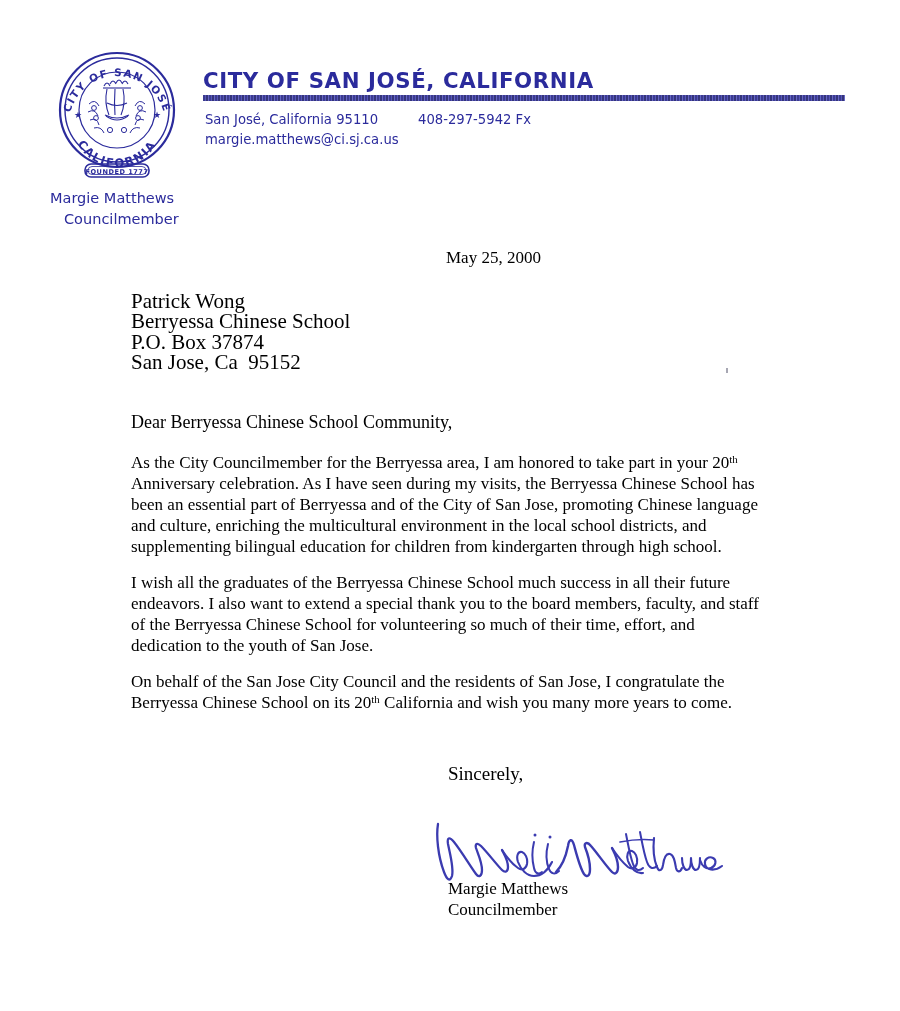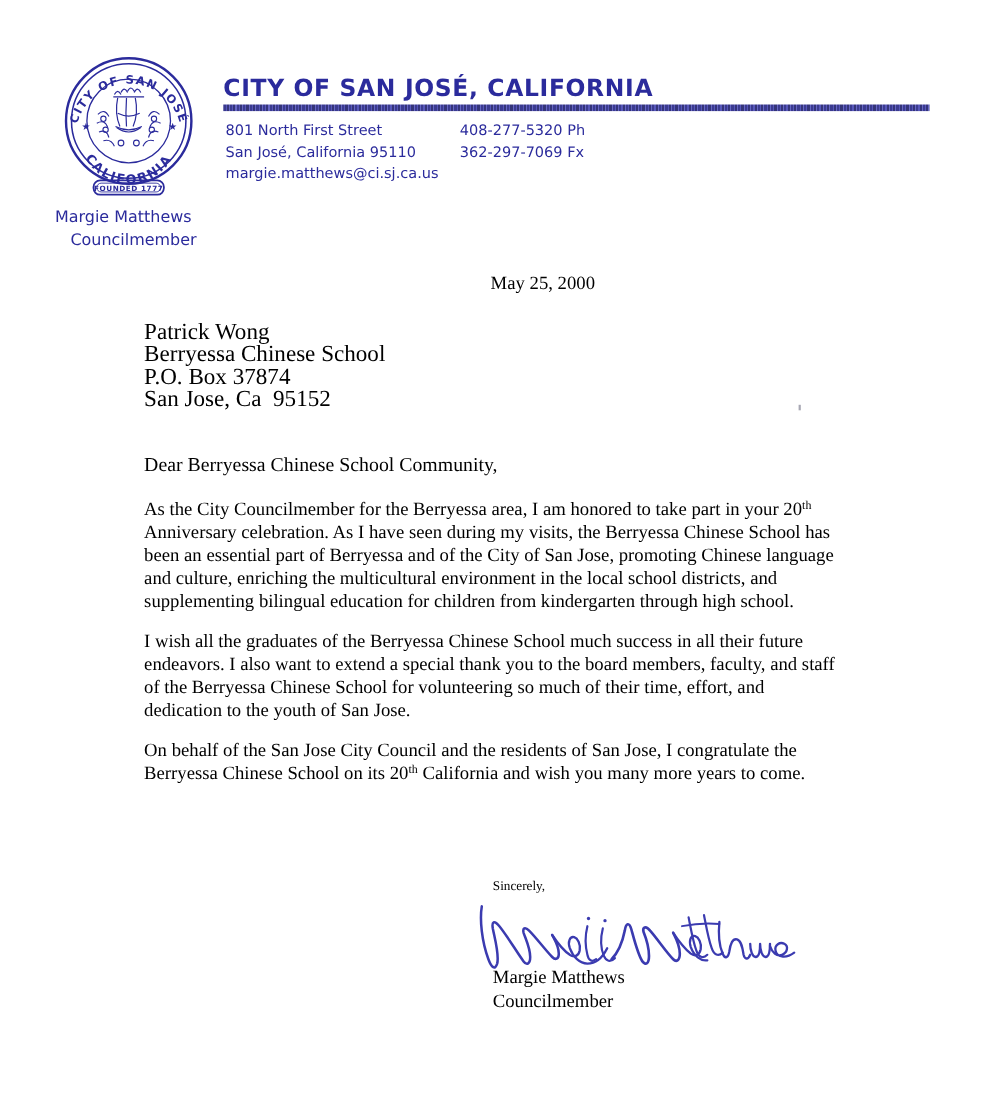--- a/index.html
+++ b/index.html
@@ -127,22 +127,22 @@
   .body-text p:last-child { margin-bottom: 0; }
   sup {
     font-size: 0.64em;
     vertical-align: 0.48em;
     line-height: 0;
   }
 
   .closing {
     position: absolute;
     left: 448px;
-    top: 798px;
-    font-size: 12px;
+    top: 763px;
+    font-size: 19px;
     white-space: nowrap;
   }
 
   .signature {
     position: absolute;
     left: 430px;
     top: 812px;
     width: 300px;
     height: 80px;
   }
@@ -218,24 +218,21 @@
       </g>
     </svg>
   </div>
 
   <div class="org-name">CITY OF SAN JOSÉ, CALIFORNIA</div>
 
   <div class="rule"></div>
 
   <div class="contact">
     <span class="row">
-      <span class="col1">801 North First Street</span><span class="col2">408-277-5320 Ph</span>
-    </span>
-    <span class="row">
-      <span class="col1">San José, California 95110</span><span class="col2">362-297-7069 Fx</span>
+      <span class="col1">San José, California 95110</span><span class="col2">408-297-5942 Fx</span>
     </span>
     <span class="row">
       <span class="col1">margie.matthews@ci.sj.ca.us</span>
     </span>
   </div>
 
   <div class="officer">
     <span class="nm">Margie Matthews</span>
     <span class="ttl">Councilmember</span>
   </div>

